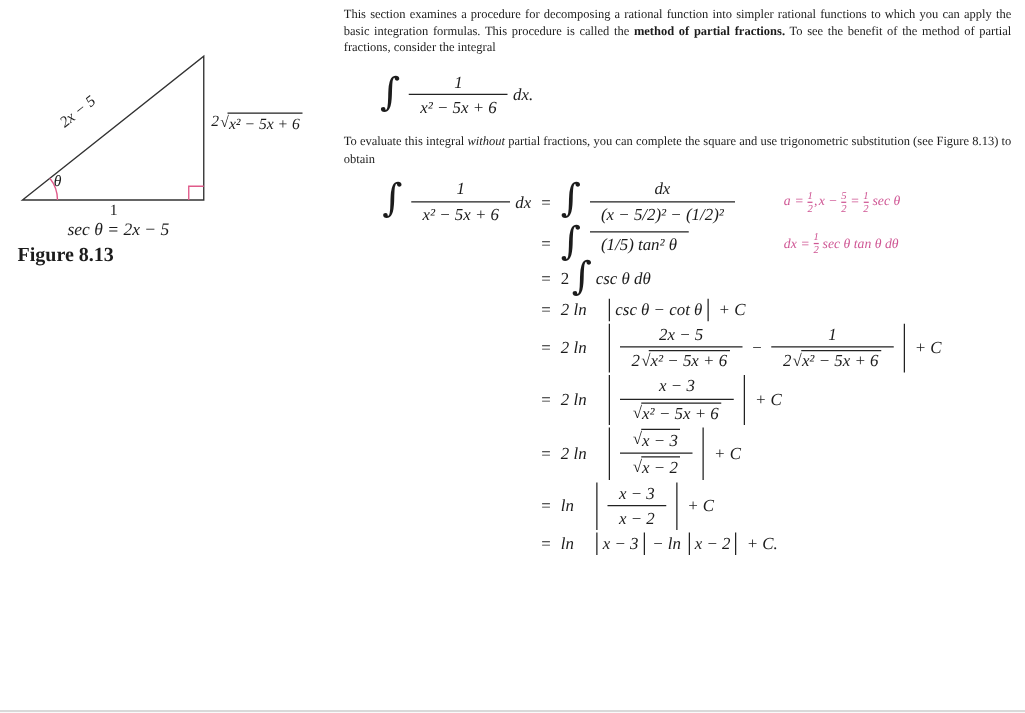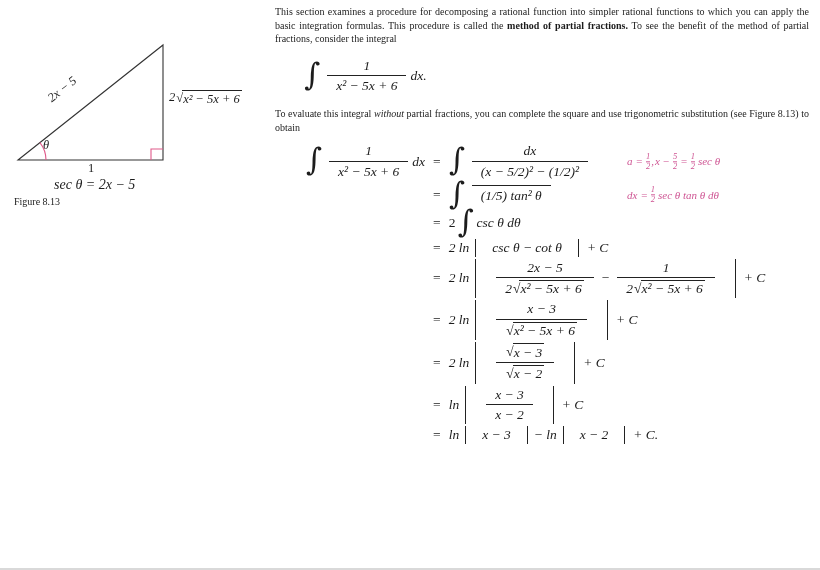--- a/index.html
+++ b/index.html
@@ -16,21 +16,21 @@
   }
   
   .fig-col{position:absolute;left:0;top:0;width:270px;height:230px;}
   .fig-col svg{position:absolute;left:0;top:0;}
   .fig-label{position:absolute;font-size:12.5px;white-space:nowrap;}
   .hyp-label{left:46px;top:82px;transform:rotate(-38.4deg);font-style:italic;}
   .side-label{left:169px;top:90px;}
   .base-label{left:82px;top:161px;width:18px;text-align:center;}
   .angle-label{left:43px;top:138px;font-style:italic;}
   .fig-relation{position:absolute;left:14px;top:177px;font-size:14px;font-style:italic;margin-left:40px;}
-  .fig-caption{position:absolute;left:14px;top:196px;font-size:10px;font-weight:normal;}
+  .fig-caption{position:absolute;left:14px;top:196px;font-size:16px;font-weight:bold;}
   
   .content{position:absolute;left:275px;top:5px;width:534px;}
   .title{
     font-family:"Liberation Sans","DejaVu Sans",sans-serif;
     font-size:17.5px;font-weight:bold;color:var(--title-color);
     letter-spacing:-0.2px;margin-bottom:9px;
   }
   .body-text{font-size:10px;line-height:1.37;text-align:justify;}
   .body-text em{font-style:italic;}
   .body-text strong{font-weight:bold;}
@@ -43,33 +43,33 @@
   }
   .frac{display:inline-flex;flex-direction:column;align-items:center;margin:0 4px;line-height:1.2;}
   .frac .num{padding:0 9px 1px;display:flex;align-items:flex-end;justify-content:center;}
   .frac .den{border-top:1px solid #222;padding:2px 9px 0;display:flex;align-items:flex-end;justify-content:center;}
   .sqrt{display:inline-flex;align-items:flex-start;margin:0 1px;}
   .sqrt .rt{font-style:normal;margin-right:-1px;transform:translateY(0.5px);}
   .sqrt .vinc{border-top:1.1px solid #222;padding:0.5px 2px 0 1px;}
   .abs{
     display:inline-flex;align-items:center;
     border-left:1.2px solid #222;border-right:1.2px solid #222;
-    padding:1px 16px;margin:0 2px;
+    padding:1px 4px;margin:0 2px;
   }
   .display-eq{
     display:flex;align-items:center;font-size:13.5px;
     margin:7px 0 8px 29px;min-height:46px;
   }
   
   .derivation{margin-top:9px;position:relative;font-size:13.5px;}
   .eq-row{display:flex;align-items:center;position:relative;margin-bottom:2px;}
   .lhs{width:150px;display:flex;justify-content:flex-end;align-items:center;}
   .eqs{margin:0 8px;font-style:normal;}
   .rhs{display:flex;align-items:center;}
-  .pre{margin-right:4px;font-style:italic;}
+  .pre{margin-right:16px;font-style:italic;}
   .suf{margin-left:6px;}
   .mid-op{margin:0 4px;}
   .coef{margin-right:2px;}
   
   .anno{
     position:absolute;left:352px;top:50%;transform:translateY(-50%);
     color:var(--annotation-color);font-size:11px;font-style:italic;
     display:flex;align-items:center;white-space:nowrap;
   }
   .anno > span{margin-right:3px;}

